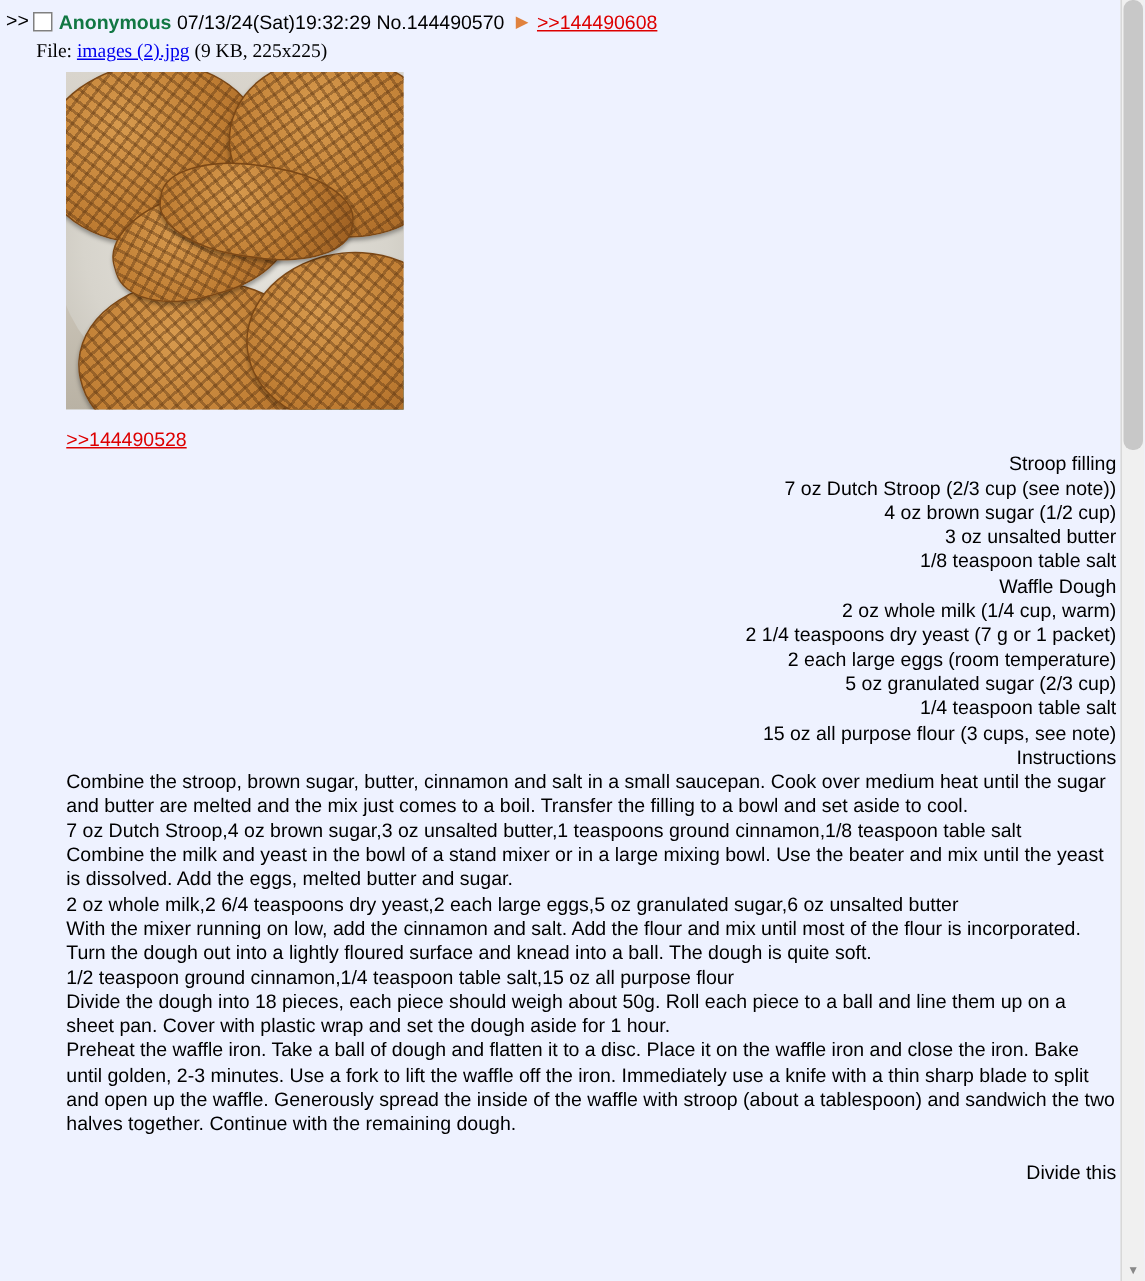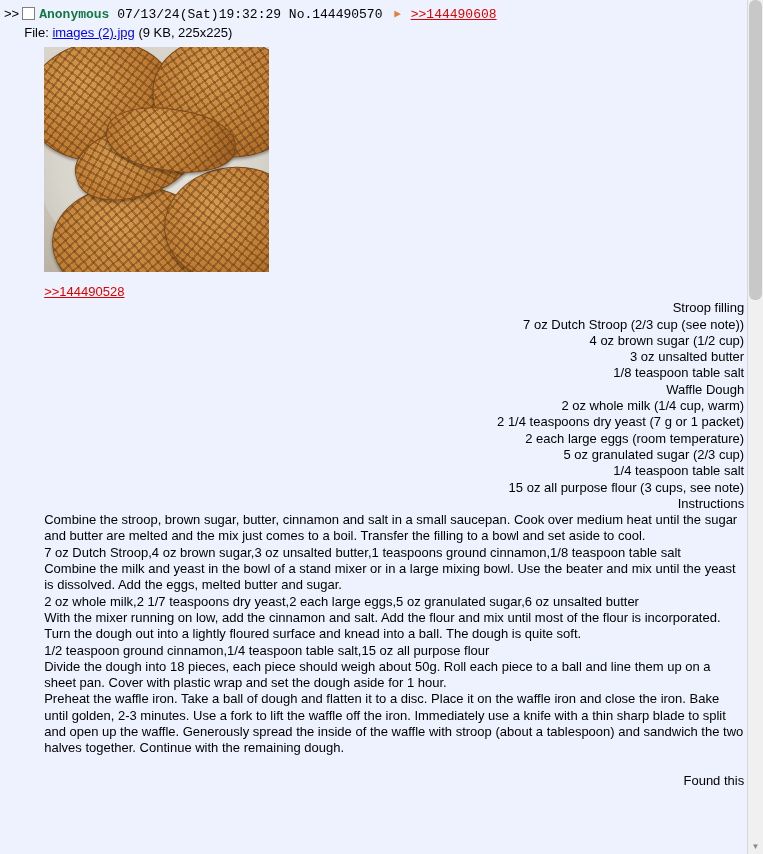--- a/index.html
+++ b/index.html
@@ -28,21 +28,20 @@
   }
   .post-body {
     flex: 1;
     padding-right: 8px;
   }
   .post-header {
     font-size: 13px;
     line-height: 17px;
     color: #000;
     white-space: nowrap;
-    font-family: Liberation Mono, monospace;
   }
   .post-check {
     width: 13px;
     height: 13px;
     border: 1px solid #808080;
     background: #fff;
     display: inline-block;
     vertical-align: -2px;
     margin-right: 4px;
     box-sizing: border-box;
@@ -63,20 +62,21 @@
     color: #D00;
     text-decoration: underline;
     font-size: 13px;
   }
   .fileinfo {
     font-size: 13px;
     line-height: 17px;
     color: #000;
     margin-top: 1px;
     padding-left: 2px;
+    font-family: Liberation Serif, serif;
   }
   .fileinfo a {
     color: #00E;
     text-decoration: underline;
   }
   .thumb-area {
     padding: 6px 0 0 22px;
   }
   .thumb {
     width: 225px;
@@ -209,27 +209,27 @@
       <span class="line">2 oz whole milk (1/4 cup, warm)</span>
       <span class="line">2 1/4 teaspoons dry yeast (7 g or 1 packet)</span>
       <span class="line">2 each large eggs (room temperature)</span>
       <span class="line">5 oz granulated sugar (2/3 cup)</span>
       <span class="line">1/4 teaspoon table salt</span>
       <span class="line">15 oz all purpose flour (3 cups, see note)</span>
       <span class="line">Instructions</span>
       <span class="para">Combine the stroop, brown sugar, butter, cinnamon and salt in a small saucepan. Cook over medium heat until the sugar and butter are melted and the mix just comes to a boil. Transfer the filling to a bowl and set aside to cool.</span>
       <span class="para">7 oz Dutch Stroop,4 oz brown sugar,3 oz unsalted butter,1 teaspoons ground cinnamon,1/8 teaspoon table salt</span>
       <span class="para">Combine the milk and yeast in the bowl of a stand mixer or in a large mixing bowl. Use the beater and mix until the yeast is dissolved. Add the eggs, melted butter and sugar.</span>
-      <span class="para">2 oz whole milk,2 1/7 teaspoons dry yeast,2 each large eggs,5 oz granulated sugar,6 oz unsalted butter</span>
+      <span class="para">2 oz whole milk,2 6/4 teaspoons dry yeast,2 each large eggs,5 oz granulated sugar,6 oz unsalted butter</span>
       <span class="para">With the mixer running on low, add the cinnamon and salt. Add the flour and mix until most of the flour is incorporated. Turn the dough out into a lightly floured surface and knead into a ball. The dough is quite soft.</span>
       <span class="para">1/2 teaspoon ground cinnamon,1/4 teaspoon table salt,15 oz all purpose flour</span>
       <span class="para">Divide the dough into 18 pieces, each piece should weigh about 50g. Roll each piece to a ball and line them up on a sheet pan. Cover with plastic wrap and set the dough aside for 1 hour.</span>
       <span class="para">Preheat the waffle iron. Take a ball of dough and flatten it to a disc. Place it on the waffle iron and close the iron. Bake until golden, 2-3 minutes. Use a fork to lift the waffle off the iron. Immediately use a knife with a thin sharp blade to split and open up the waffle. Generously spread the inside of the waffle with stroop (about a tablespoon) and sandwich the two halves together. Continue with the remaining dough.</span>
       <span class="blank"></span>
-      <span class="line">Found this</span>
+      <span class="line">Divide this</span>
     </div>
 
   </div>
 </div>
 
 <div class="scrollbar">
   <div class="scroll-arrow" style="top:0">▲</div>
   <div class="scroll-thumb"></div>
   <div class="scroll-arrow" style="bottom:0">▼</div>
 </div>

